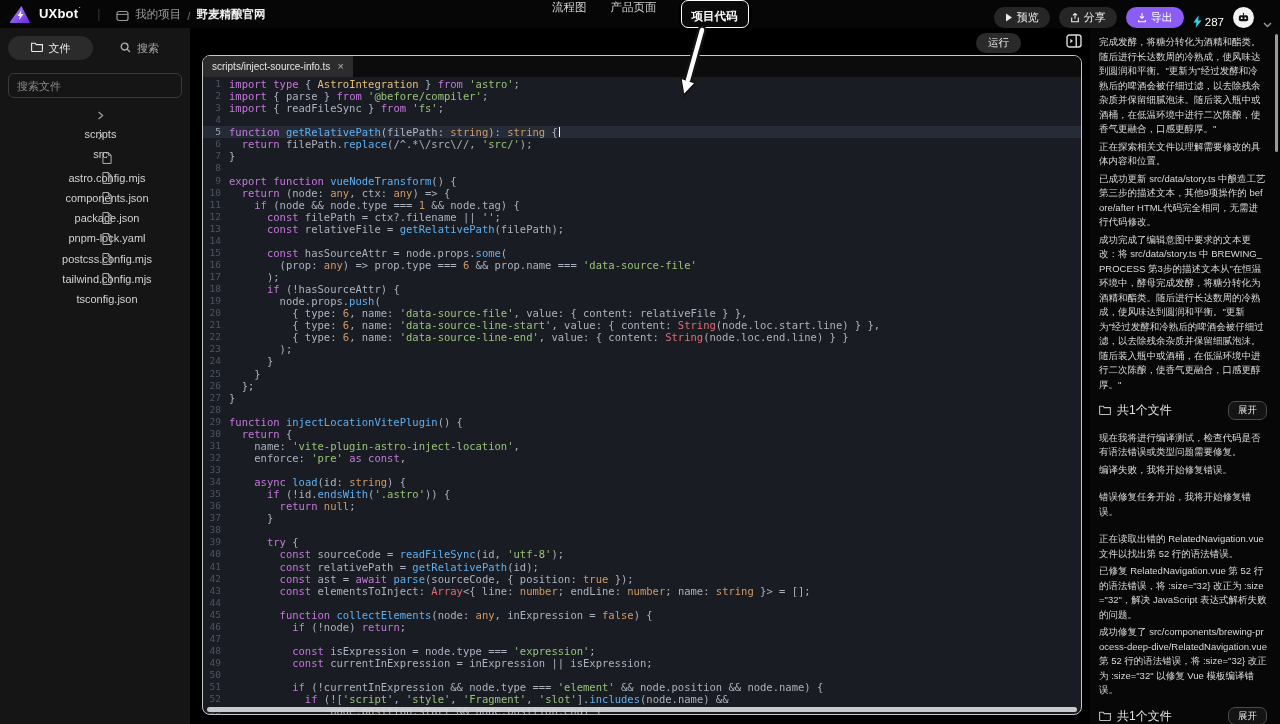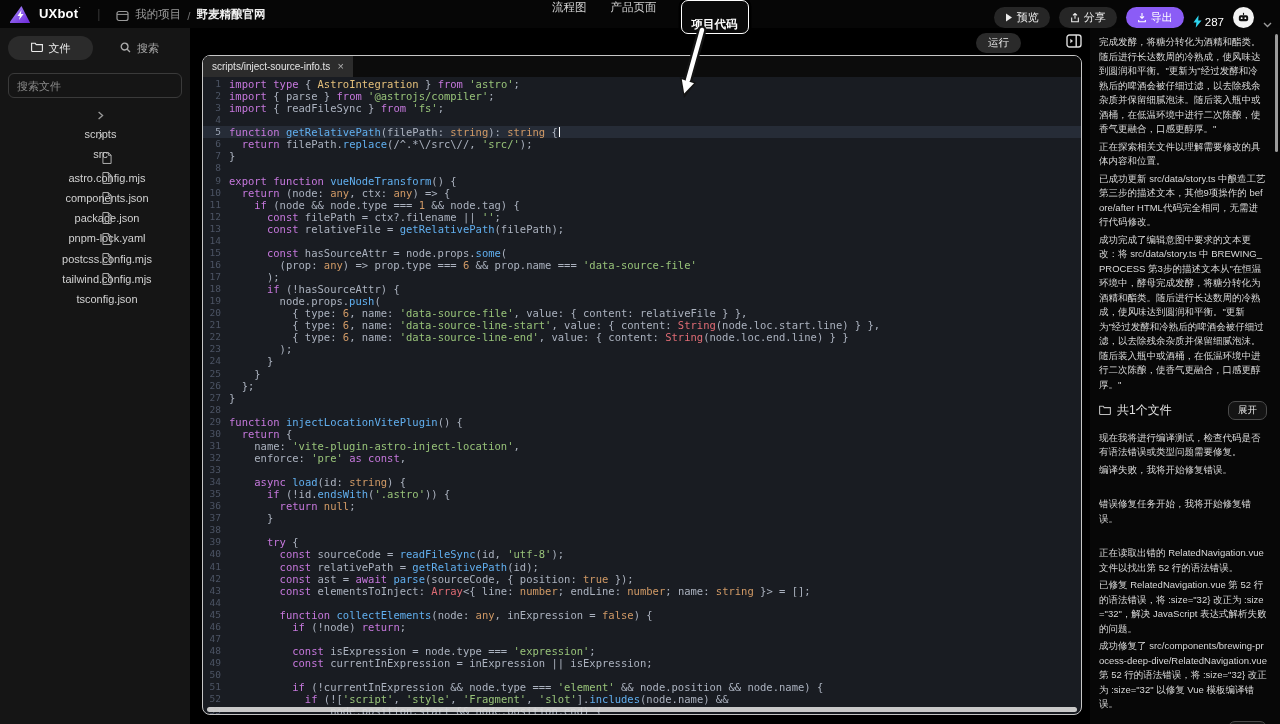--- a/index.html
+++ b/index.html
@@ -15,21 +15,21 @@
   .brand sup { font-size:8px; color:#ddd; }
   .tb-div { color:#3a3a3a; font-size:12px; margin:0 8px; }
   .crumb { display:flex; align-items:flex-end; gap:6px; font-size:11.5px; }
   .crumb .root { color:#9a9a9a; }
   .crumb .sep { color:#777; }
   .crumb .proj { color:#f0f0f0; font-weight:600; }
   .top-center { position:absolute; left:552px; top:0; height:28px;
                 display:flex; gap:24px; }
   .nav-item { color:#cfcfcf; font-size:11.5px; cursor:default; }
   .nav-item.active { color:#fff; font-weight:700; border:1.5px solid #fff;
-                     border-radius:7px; padding:16px 10px; background:#0a0a0a;
+                     border-radius:7px; padding:8px 10px; background:#0a0a0a;
                      box-shadow:0 0 0 2.5px #000; }
   .tb-right { position:absolute; right:8px; top:0; height:28px;
               display:flex; align-items:flex-end; gap:9px; }
   .pill-btn { display:flex; align-items:center; gap:4px; background:#262626;
               color:#ececec; font-size:11px; border-radius:14px; padding:3px 11px; }
   .pill-btn.purple { background:#8b5cf6; color:#fff; }
   .credits { display:flex; align-items:center; gap:3px; color:#fff;
              font-size:11.5px; font-weight:400; }
   .avatar { width:21px; height:21px; border-radius:50%; background:#f3f3f3;
             display:flex; align-items:center; justify-content:center; }
@@ -88,21 +88,21 @@
   .cursor { display:inline-block; width:1.5px; height:10px; background:#fff;
             margin-left:1px; vertical-align:-1px; }
   .hscroll { position:absolute; left:4px; right:4px; bottom:2px; height:5px;
              background:#d8d8d8; border-radius:3px; opacity:.92; }
 
   
   .assistant { position:absolute; left:1090px; top:28px; width:190px; height:696px;
                background:#070707; overflow:hidden; padding:7px 13px 0 9px;
                font-size:9.5px; line-height:14.5px; color:#dadada; }
   .msg { margin-bottom:3px; word-break:break-all; }
-  .msg.gap { margin-top:20px; }
+  .msg.gap { margin-top:13px; }
   .files-row { display:flex; align-items:center; gap:6px; margin:9px 0 11px; }
   .files-label { flex:1; color:#e2e2e2; font-size:12px; }
   .expand-btn { border:1px solid #4b4b4b; border-radius:7px; padding:1px 9px;
                 font-size:9.5px; color:#ececec; background:#141414; }
   .as-scroll { position:absolute; right:2px; top:34px; width:3px; height:118px;
                background:#9b9b9b; border-radius:2px; }
 </style>
 </head>
 <body>
 
@@ -319,21 +319,21 @@
   <div class="editor">
     <div class="tabstrip">
       <div class="etab">
         <span>scripts/inject-source-info.ts</span>
         <span class="close">×</span>
       </div>
     </div>
     <div class="codewrap">
       <div id="code-lines">
           <div class="code-row"><span class="ln">1</span><span class="lc"><span class="tk-k">import</span> <span class="tk-k">type</span> { <span class="tk-y">AstroIntegration</span> } <span class="tk-k">from</span> <span class="tk-s">'astro'</span>;</span></div>
-          <div class="code-row"><span class="ln">2</span><span class="lc"><span class="tk-k">import</span> { parse } <span class="tk-k">from</span> <span class="tk-s">'@astrojs/compiler'</span>;</span></div>
+          <div class="code-row"><span class="ln">2</span><span class="lc"><span class="tk-k">import</span> { parse } <span class="tk-k">from</span> <span class="tk-s">'@before/compiler'</span>;</span></div>
           <div class="code-row"><span class="ln">3</span><span class="lc"><span class="tk-k">import</span> { readFileSync } <span class="tk-k">from</span> <span class="tk-s">'fs'</span>;</span></div>
           <div class="code-row"><span class="ln">4</span><span class="lc"></span></div>
           <div class="code-row active"><span class="ln">5</span><span class="lc"><span class="tk-k">function</span> <span class="tk-f">getRelativePath</span>(filePath: <span class="tk-n">string</span>): <span class="tk-n">string</span> {<span class="cursor"></span></span></div>
           <div class="code-row"><span class="ln">6</span><span class="lc">  <span class="tk-k">return</span> filePath.<span class="tk-f">replace</span>(/^.*\/src\//, <span class="tk-s">'src/'</span>);</span></div>
           <div class="code-row"><span class="ln">7</span><span class="lc">}</span></div>
           <div class="code-row"><span class="ln">8</span><span class="lc"></span></div>
           <div class="code-row"><span class="ln">9</span><span class="lc"><span class="tk-k">export</span> <span class="tk-k">function</span> <span class="tk-f">vueNodeTransform</span>() {</span></div>
           <div class="code-row"><span class="ln">10</span><span class="lc">  <span class="tk-k">return</span> (node: <span class="tk-n">any</span>, ctx: <span class="tk-n">any</span>) =&gt; {</span></div>
           <div class="code-row"><span class="ln">11</span><span class="lc">    <span class="tk-k">if</span> (node &amp;&amp; node.type === <span class="tk-n">1</span> &amp;&amp; node.tag) {</span></div>
           <div class="code-row"><span class="ln">12</span><span class="lc">      <span class="tk-k">const</span> filePath = ctx?.filename || <span class="tk-s">''</span>;</span></div>

